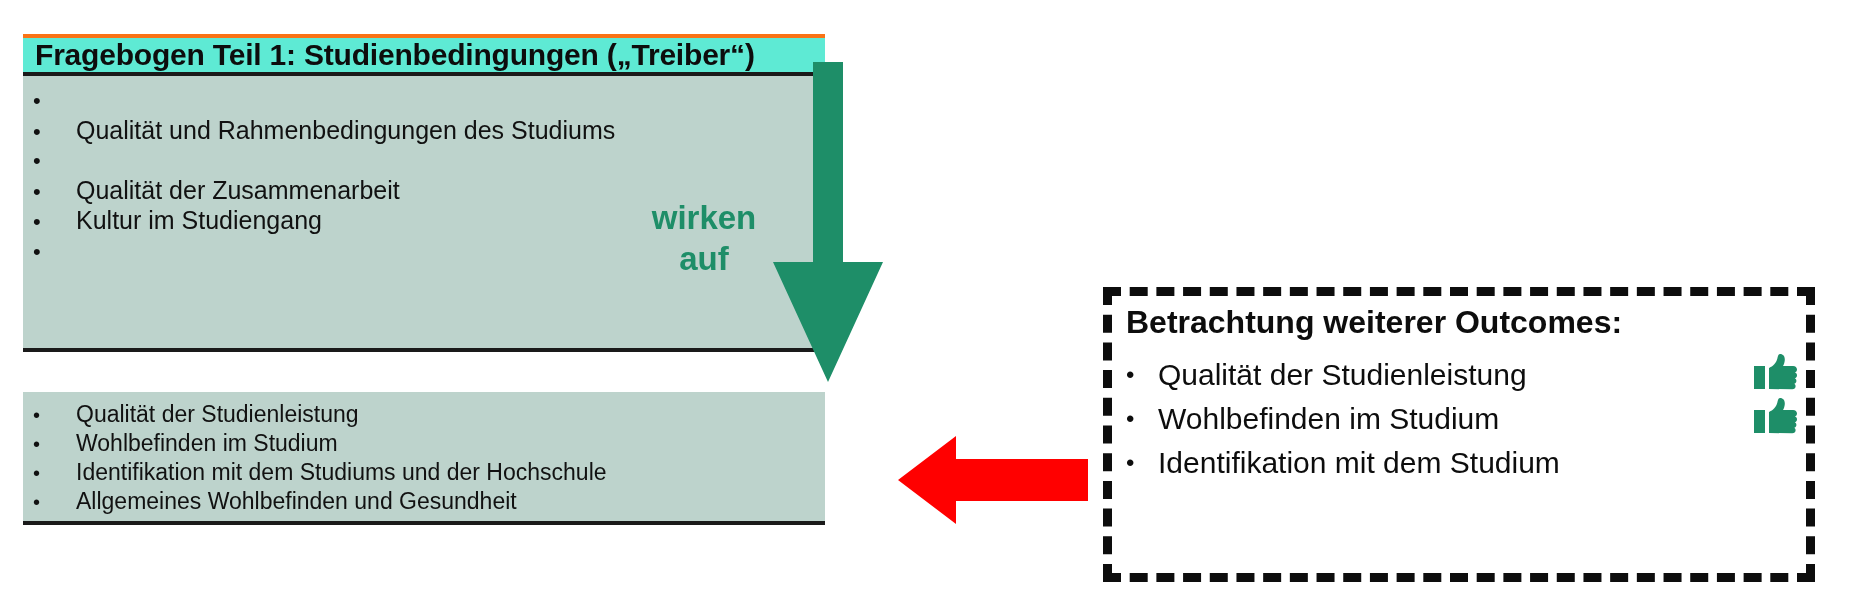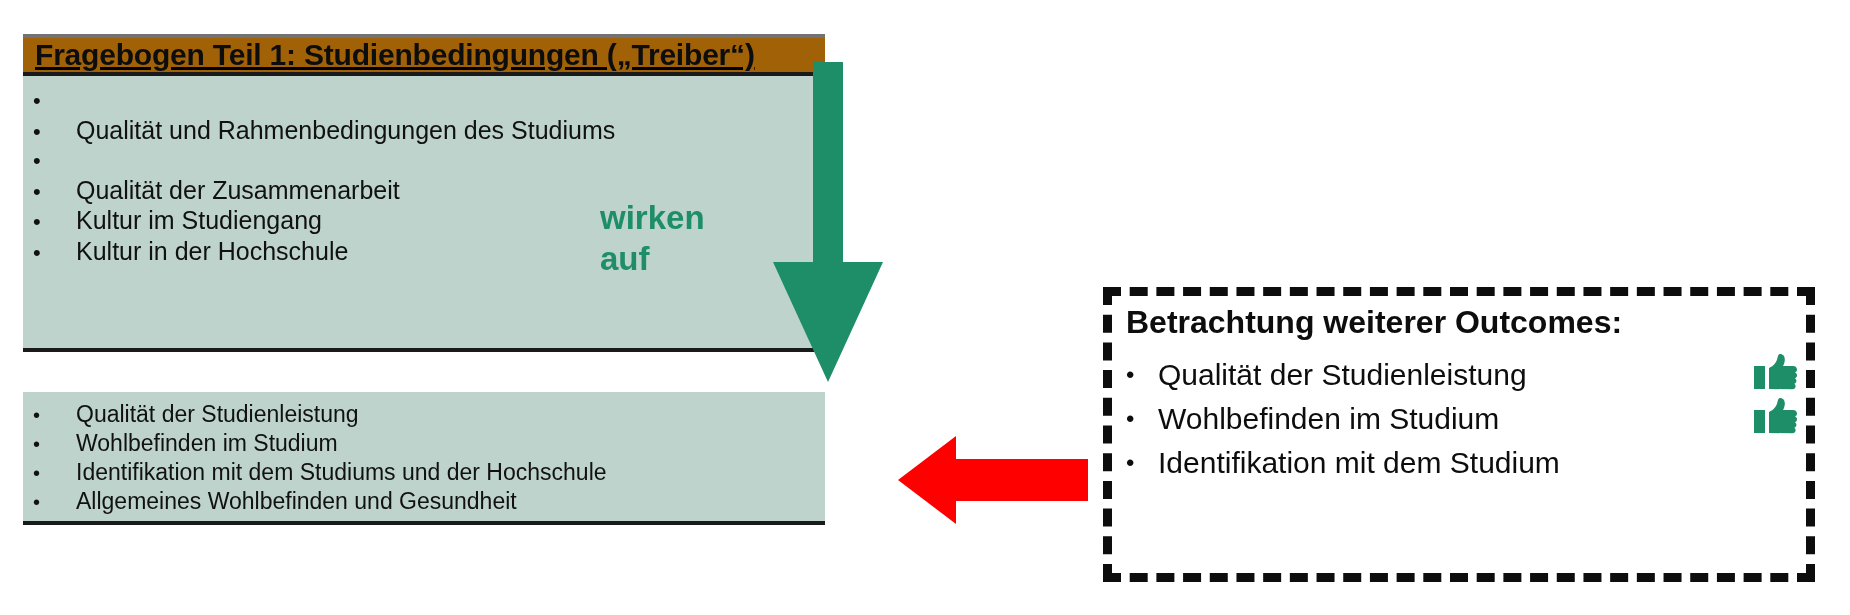--- a/index.html
+++ b/index.html
@@ -22,27 +22,26 @@
 
   
   .panel {
     position: absolute;
     box-sizing: border-box;
   }
   .panel-header {
     position: absolute;
     left: 0;
     right: 0;
-    background: #a16207;
-    border-top: 4px solid #737373;
+    background: #5eead4;
+    border-top: 4px solid #f97316;
     border-bottom: 4px solid #1a1a1a;
     box-sizing: border-box;
     display: flex;
     align-items: center;
-    text-decoration: underline;
   }
   .panel-header-text {
     font-weight: bold;
     color: #0d0d0d;
     white-space: nowrap;
     letter-spacing: -0.2px;
   }
   .panel-body {
     position: absolute;
     left: 0;
@@ -79,21 +78,21 @@
   #panel-outcomes .panel-body { top: 40px; height: 133px; padding-top: 8px; }
   #panel-outcomes .bullet-row { font-size: 23px; line-height: 28px; padding-left: 10px; }
   #panel-outcomes .bullet-dot { width: 43px; font-size: 20px; }
 
   
   #wirken-auf {
     position: absolute;
     left: 600px;
     top: 197px;
     width: 208px;
-    text-align: left;
+    text-align: center;
     color: #1e8e68;
     font-weight: bold;
     font-size: 33px;
     line-height: 41px;
     z-index: 5;
   }
 
   
   #green-arrow {
     position: absolute;
@@ -186,21 +185,20 @@
       <div class="bullet-row">
         <span class="bullet-dot">•</span>
         <span>Qualität der Zusammenarbeit</span>
       </div>
       <div class="bullet-row">
         <span class="bullet-dot">•</span>
         <span>Kultur im Studiengang</span>
       </div>
       <div class="bullet-row">
         <span class="bullet-dot">•</span>
-        <span>Kultur in der Hochschule</span>
       </div>
 
     </div>
   </div>
 
   <div id="wirken-auf">
     <div>wirken</div>
     <div>auf</div>
   </div>
 

